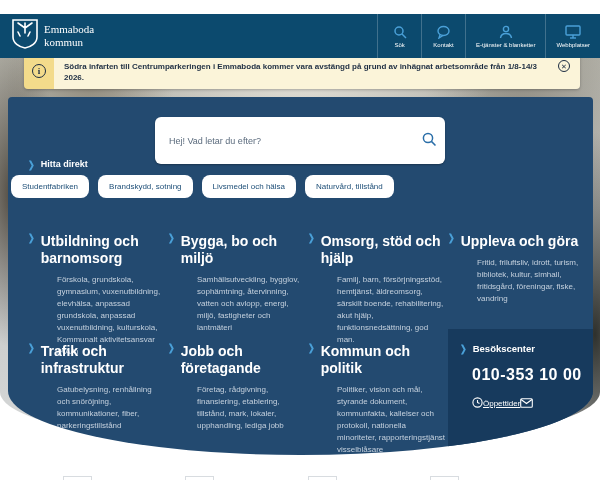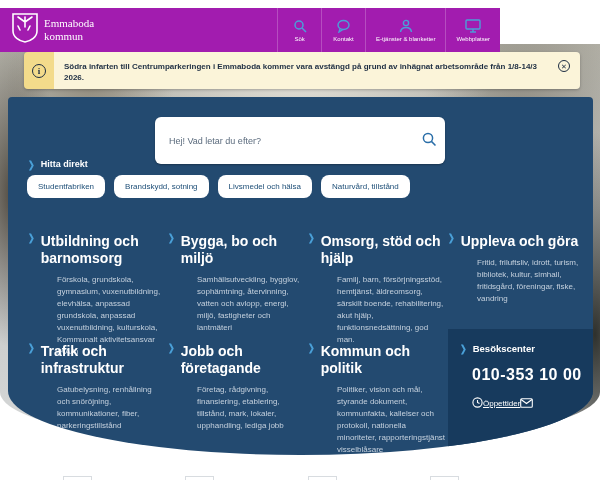--- a/index.html
+++ b/index.html
@@ -1,20 +1,20 @@
 <!DOCTYPE html>
 <html lang="sv"><head>
 <meta charset="utf-8">
 <style>
   * { margin:0; padding:0; box-sizing:border-box; }
   html,body { width:600px; height:480px; overflow:hidden; }
   body { font-family:"Liberation Sans", sans-serif; background:#ffffff; position:relative; }
 
   
-  .header { position:absolute; top:8px; left:0; width:500px; height:44px; background:#a21caf; display:flex; align-items:center; justify-content:space-between; z-index:30; }
+  .header { position:absolute; top:14px; left:0; width:600px; height:44px; background:#0c4a6e; display:flex; align-items:center; justify-content:space-between; z-index:30; }
   .logo { display:flex; align-items:center; gap:6px; padding-left:12px; cursor:pointer; }
   .logo-text { color:#ffffff; font-family:"Liberation Serif", serif; font-size:11px; line-height:1.15; }
   .hdr-nav { display:flex; height:44px; align-items:stretch; }
   .hdr-item { display:flex; flex-direction:column; align-items:center; justify-content:center; gap:3px; padding:0 10px; border-left:1px solid rgba(255,255,255,0.22); min-width:44px; cursor:pointer; }
   .hdr-item svg { display:block; }
   .hdr-label { color:#ffffff; font-size:6px; white-space:nowrap; }
 
   
   .hero { position:absolute; top:44px; left:0; width:600px; height:404px;
     background:
@@ -41,21 +41,21 @@
   .searchbar { position:absolute; left:147px; top:20px; width:290px; height:47px; background:#ffffff; border-radius:6px; display:flex; align-items:center; box-shadow:0 1px 2px rgba(0,0,0,0.3); }
   .searchbar input { flex:1; border:none; outline:none; background:transparent; font-family:"Liberation Sans", sans-serif; font-size:9px; color:#33475c; padding:0 6px 0 14px; }
   .searchbar input::placeholder { color:#5b6b7d; }
   .search-btn { width:32px; height:33px; display:flex; align-items:center; justify-content:center; cursor:pointer; background:transparent; border:none; }
 
   .chev { color:#4aa0d8; font-size:8px; font-weight:bold; margin-right:6px; transform:scaleY(1.2); display:inline-block; }
 
   .hitta { position:absolute; left:20px; top:62px; display:flex; align-items:center; }
   .hitta-title { color:#ffffff; font-size:9px; font-weight:bold; }
 
-  .qbtns { position:absolute; left:19px; top:78px; display:flex; gap:9px; }
+  .qbtns { position:absolute; left:3px; top:78px; display:flex; gap:9px; }
   .qbtn { background:#ffffff; color:#1d4e77; border:none; border-radius:8px; padding:7px 11px; font-family:"Liberation Sans", sans-serif; font-size:8px; cursor:pointer; white-space:nowrap; }
 
   .cat { position:absolute; width:138px; }
   .cat-head { display:flex; align-items:flex-start; cursor:pointer; }
   .cat-title { color:#ffffff; font-size:14px; font-weight:bold; line-height:1.2; }
   .cat-desc { margin-top:7px; margin-left:29px; color:#c5d1de; font-size:8px; line-height:1.5; }
   .c0 { left:20px; top:136px; } .c1 { left:160px; top:136px; } .c2 { left:300px; top:136px; } .c3 { left:440px; top:136px; }
   .c4 { left:20px; top:246px; } .c5 { left:160px; top:246px; } .c6 { left:300px; top:246px; }
 
   

